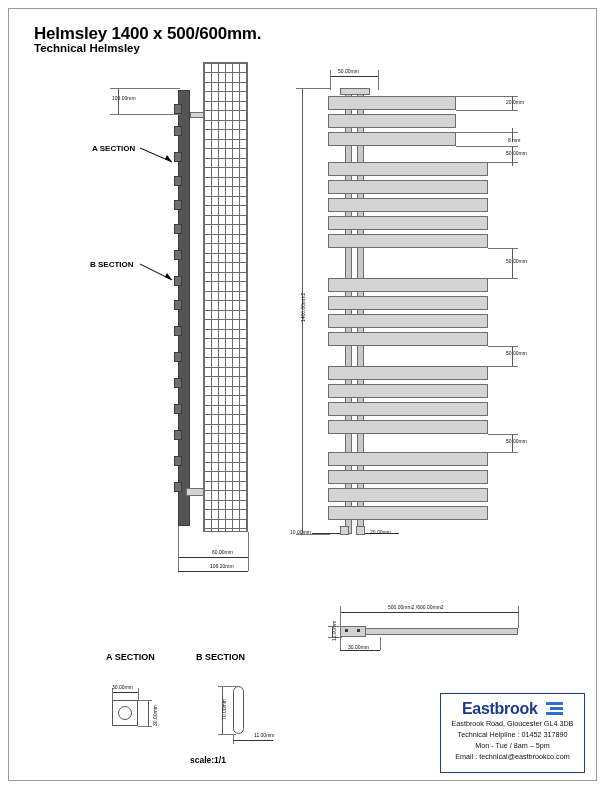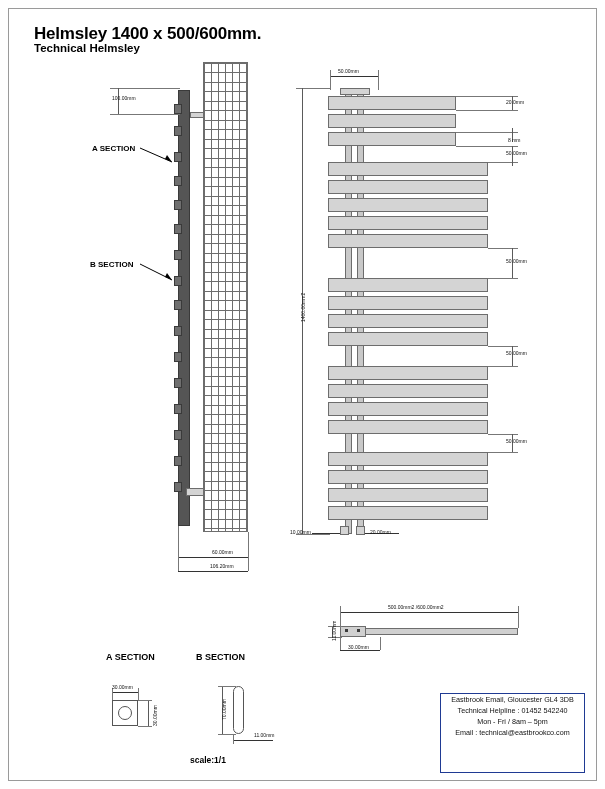--- a/index.html
+++ b/index.html
@@ -381,19 +381,23 @@
     <div class="exth" style="left:218px; top:734px; width:18px;"></div>
     <div class="dim-text v" style="left:221px; top:720px;">70.00mm</div>
     <div class="dimline" style="left:233px; top:740px; width:40px;"></div>
     <div class="ext" style="left:233px; top:734px; height:10px;"></div>
     <div class="dim-text" style="left:254px; top:732px;">11.00mm</div>
 
     <div class="scale-label" style="left:190px; top:755px;">scale:1/1</div>
   </div>
 
   <div class="brand-box">
-    <div class="brand-line">Eastbrook Email, Gloucester GL4 3DB</div>
-    <div class="brand-line">Technical Helpline : 01452 542240</div>
-    <div class="brand-line">Mon - Fri / 8am – 5pm</div>
+    <div style="white-space:nowrap;">
+      <span class="brand-name">Eastbrook</span>
+      <span class="brand-bars"><i></i><i></i><i></i></span>
+    </div>
+    <div class="brand-line">Eastbrook Road, Gloucester GL4 3DB</div>
+    <div class="brand-line">Technical Helpline : 01452 317890</div>
+    <div class="brand-line">Mon - Tue / 8am – 5pm</div>
     <div class="brand-line">Email : technical@eastbrookco.com</div>
   </div>
 
 </div>
 
 </body></html>

